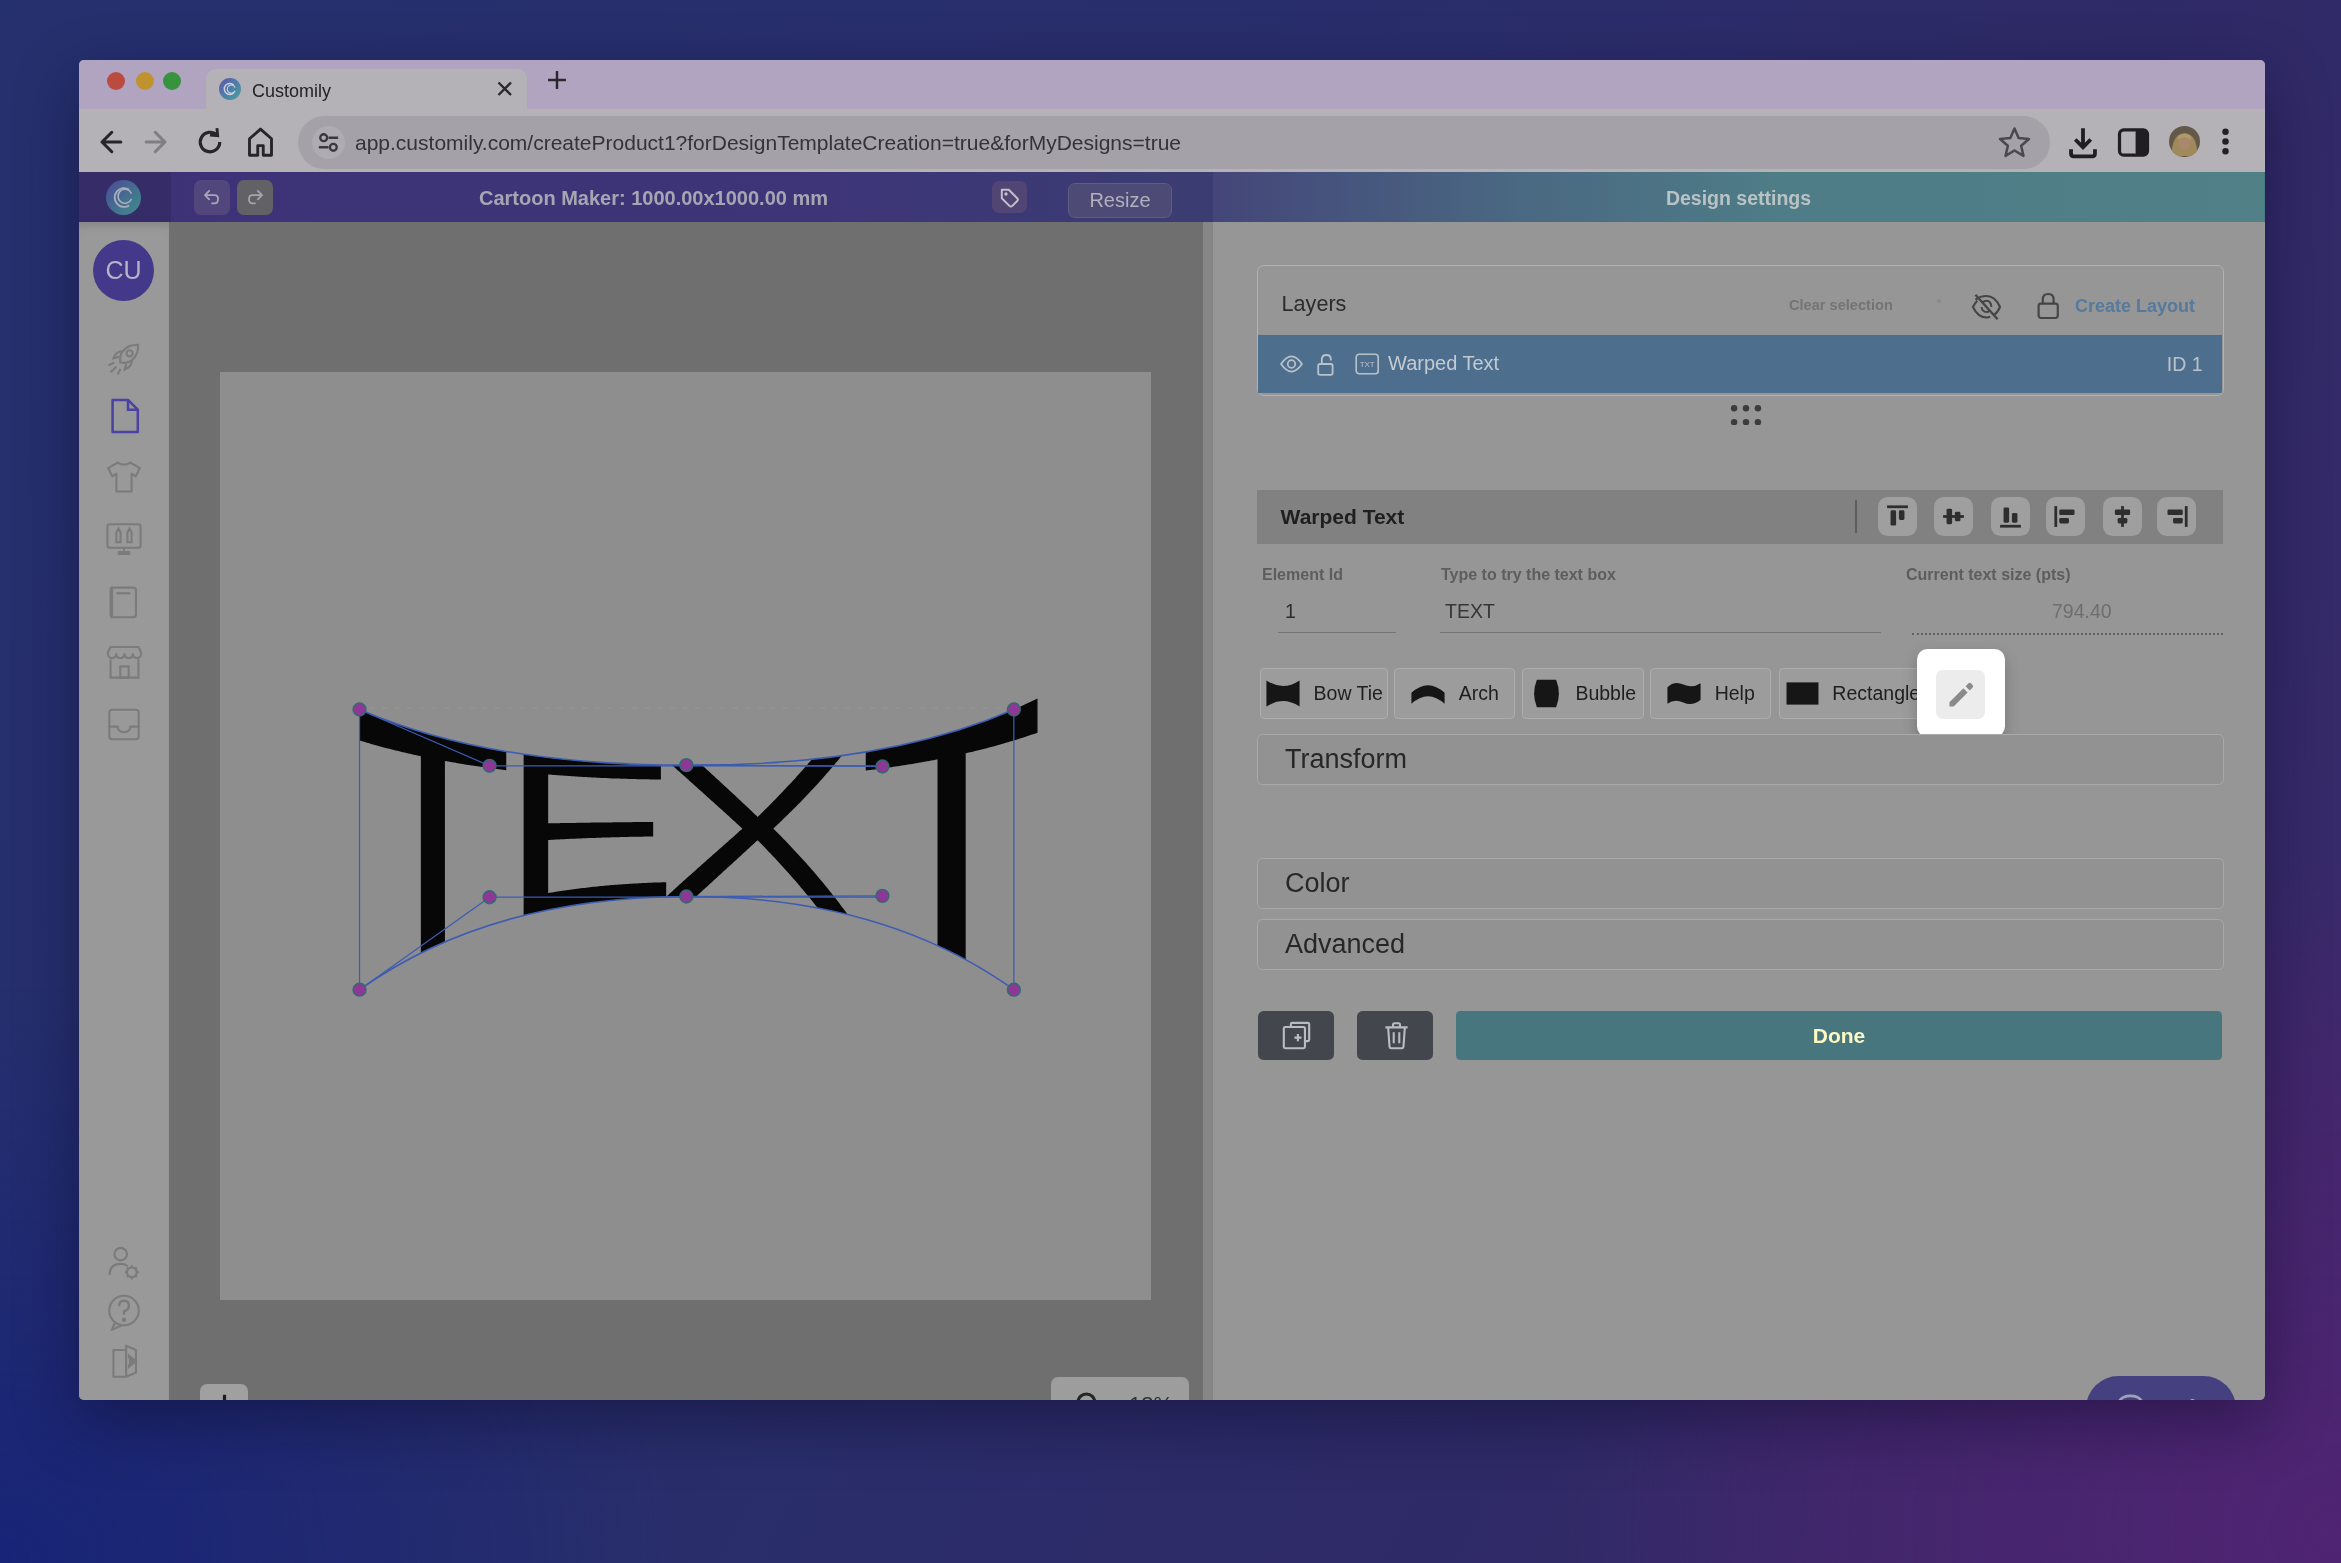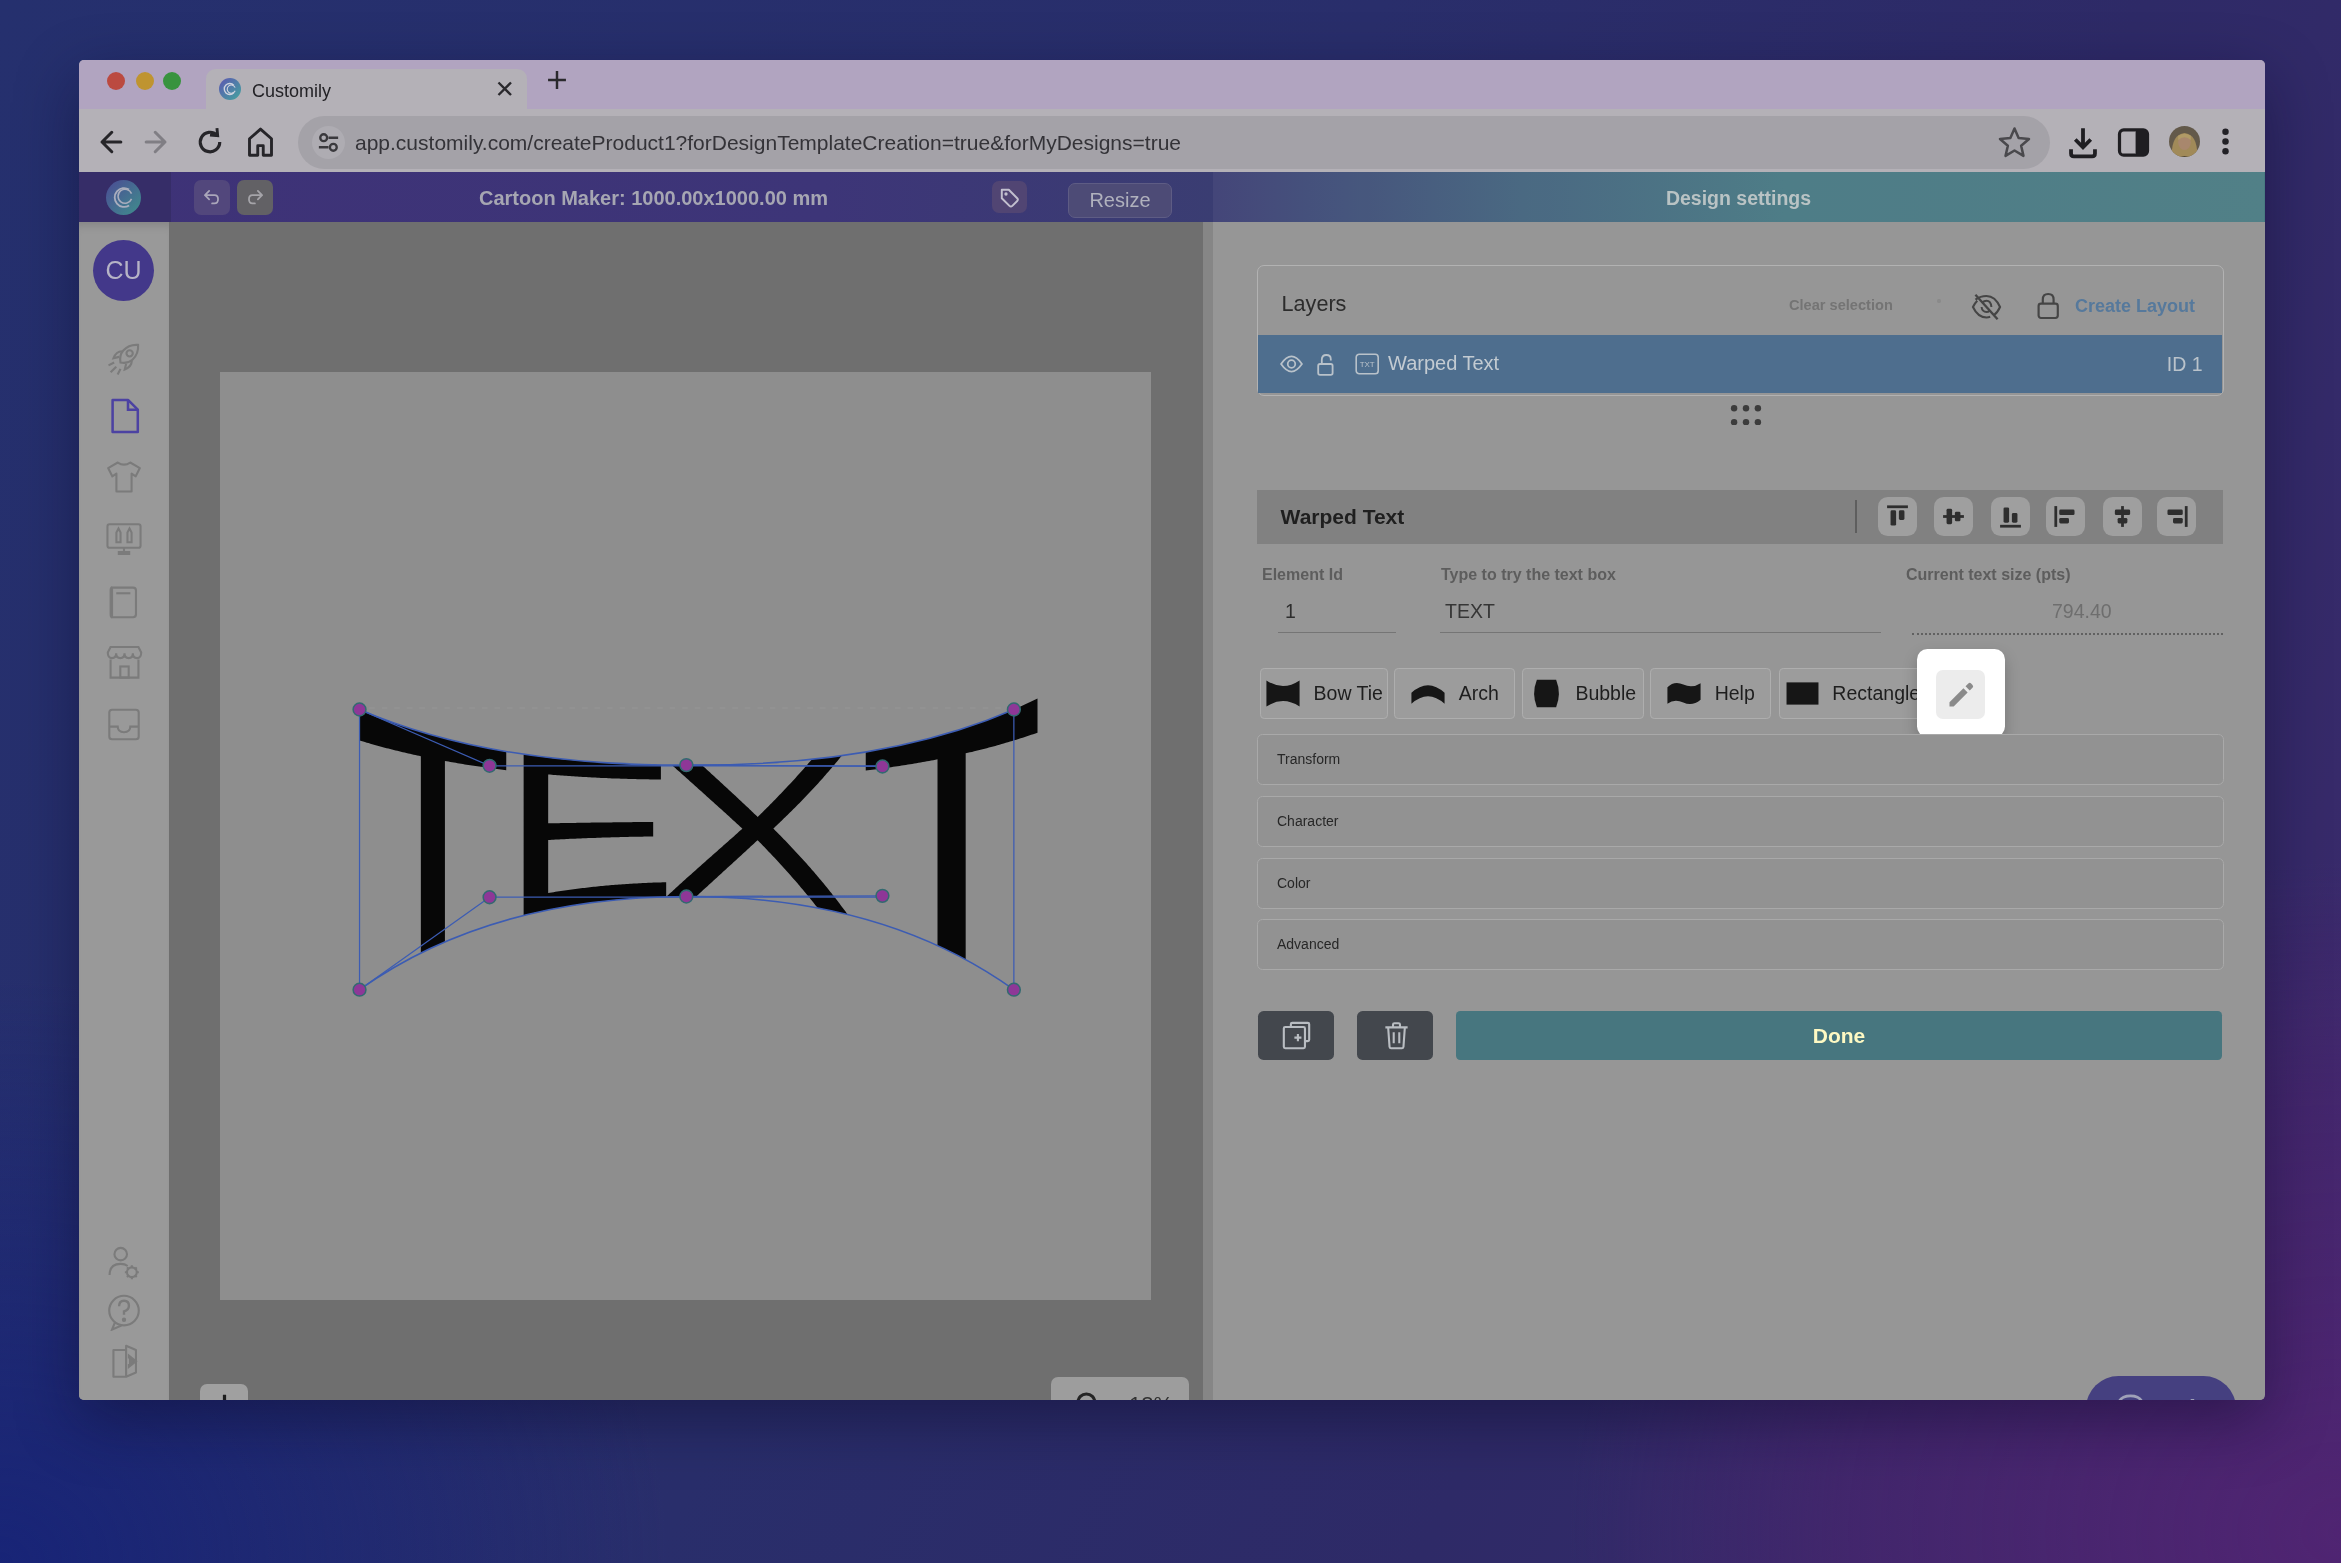--- a/index.html
+++ b/index.html
@@ -19,21 +19,21 @@
  background:linear-gradient(90deg,#3e3277 0%,#3d3578 34%,#3a3d72 52%,#41617c 66%,#457681 78%,#487a81 100%);}
 .logosq{position:absolute;left:0;top:0;width:92px;height:50px;background:#362d68;}
 .hbtn{position:absolute;top:7.6px;width:36px;height:35px;border-radius:7px;}
 .sidebar{position:absolute;left:0;top:162px;width:90px;height:1235px;background:#999999;box-shadow:inset 0 9.7px 8.3px -5.6px rgba(0,0,0,.12);}
 .canvas{position:absolute;left:90px;top:162px;width:1034px;height:1235px;background:#6f6f6f;}
 .artboard{position:absolute;left:51px;top:150px;width:931px;height:928px;background:#8e8e8e;}
 .vstrip{position:absolute;left:1124px;top:162px;width:10.4px;height:1235px;background:#868686;}
 .panel{position:absolute;left:1134px;top:162px;width:1051px;height:1235px;background:#969696;}
 .bstrip{position:absolute;left:0;top:1397px;width:100%;height:7.6px;background:#a4a4a4;}
 .card{position:absolute;left:44px;border:1.4px solid #b2b2b2;border-radius:7px;box-sizing:border-box;width:967px;}
-.acc{position:absolute;left:44px;width:967px;height:51px;background:#929292;border:1.4px solid #a9a9a9;border-radius:5.6px;box-sizing:border-box;color:#272727;font-size:14px;line-height:48px;padding-left:19px;}
+.acc{position:absolute;left:44px;width:967px;height:51px;background:#929292;border:1.4px solid #a9a9a9;border-radius:5.6px;box-sizing:border-box;color:#272727;font-size:27px;line-height:48px;padding-left:27px;}
 .sbtn{position:absolute;top:446px;height:51px;background:#9c9c9c;border:1.4px solid #aeaeae;border-radius:4.2px;box-sizing:border-box;color:#1e1e1e;font-size:19.5px;display:flex;align-items:center;justify-content:center;white-space:nowrap;}
 .albtn{position:absolute;top:7px;width:39px;height:39px;background:#9f9f9f;border-radius:9.7px;}
 .albtn svg{margin:7px 0 0 7px;}
 .sbtn svg{margin-right:12.5px;flex:0 0 auto;}
 
 </style></head><body>
 <div class="win">
  <div class="tabstrip">
   <div class="tl" style="left:28px;background:#bb4a40;"></div>
   <div class="tl" style="left:57px;background:#bf9430;"></div>
@@ -351,21 +351,20 @@
         </svg>
    <span>Rectangle</span>
   </div>
   <div class="abs" style="left:704px;top:427px;width:88px;height:88px;background:#ffffff;border-radius:10.4px;box-shadow:0 7px 15.3px rgba(0,0,0,0.22);"></div>
   <div class="abs" style="left:723px;top:448px;width:49px;height:49px;background:#ececec;border-radius:7px;">
    <svg style="margin:9.7px 0 0 9.7px;" width="30" height="30" viewBox="0 0 43 43">
           <path d="M5 32 V38 H11 L31 18 L25 12 Z M28 9 L34 15 L38 11 Q40 9 38 7 L36 5 Q34 3 32 5 Z" fill="#8a8a8a"></path>
         </svg>
   </div>
   <div class="acc" style="top:512px;">Transform</div>
-  <div class="acc" style="top:574px;">Character</div>
   <div class="acc" style="top:636px;">Color</div>
   <div class="acc" style="top:697px;">Advanced</div>
   <div class="abs" style="left:45px;top:789px;width:76px;height:49px;background:#43474d;border-radius:5.6px;">
    <svg style="margin:9px 0 0 23px;" width="31" height="31" viewBox="0 0 44 44" fill="none" stroke="#b9bdc2" stroke-width="3">
     <path d="M14 10 V6 Q14 4 16 4 H38 Q40 4 40 6 V28 Q40 30 38 30 H34"></path>
     <rect x="4" y="10" width="30" height="30" rx="2"></rect>
           <path d="M19 25 H29 M24 20 V30"></path>
    </svg>
   </div>
   <div class="abs" style="left:144px;top:789px;width:76px;height:49px;background:#43474d;border-radius:5.6px;">

